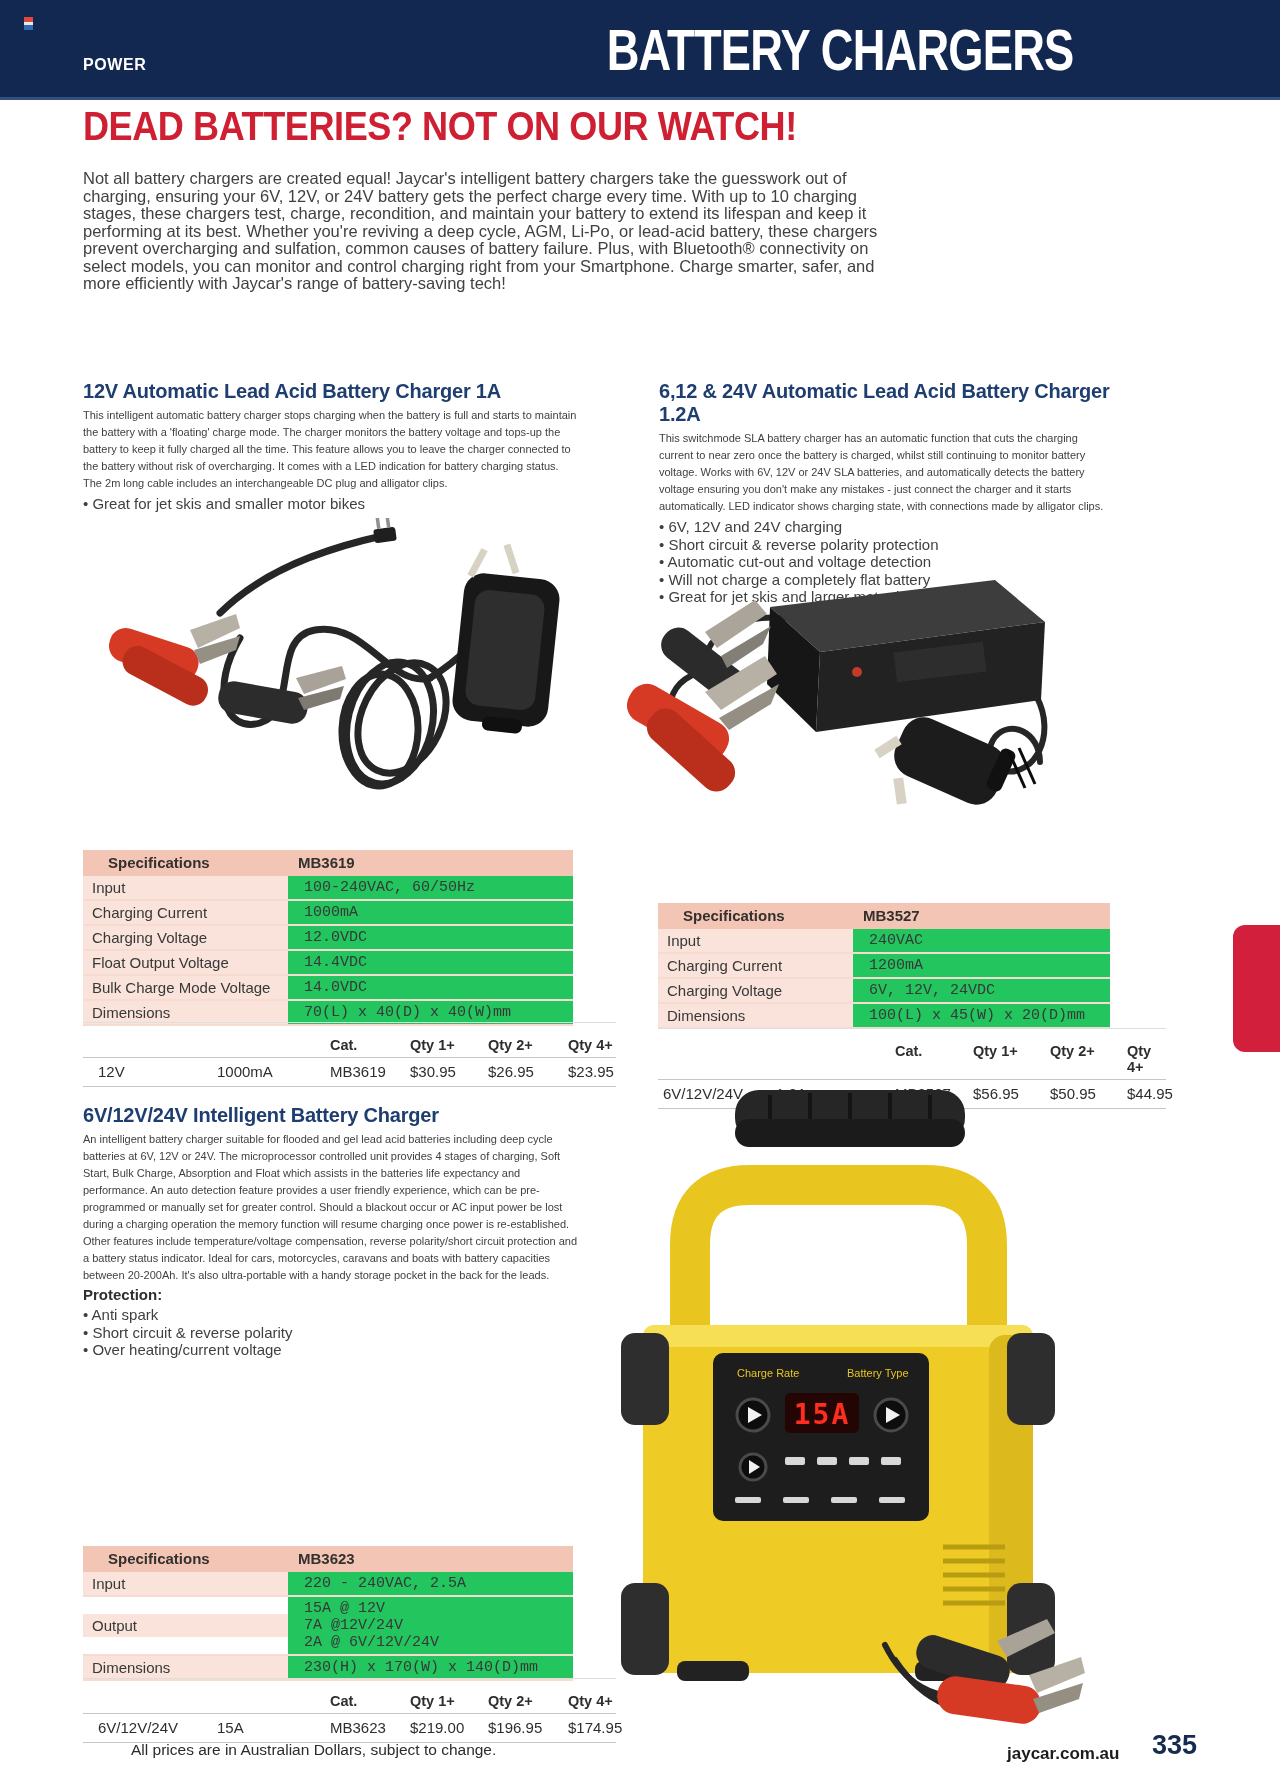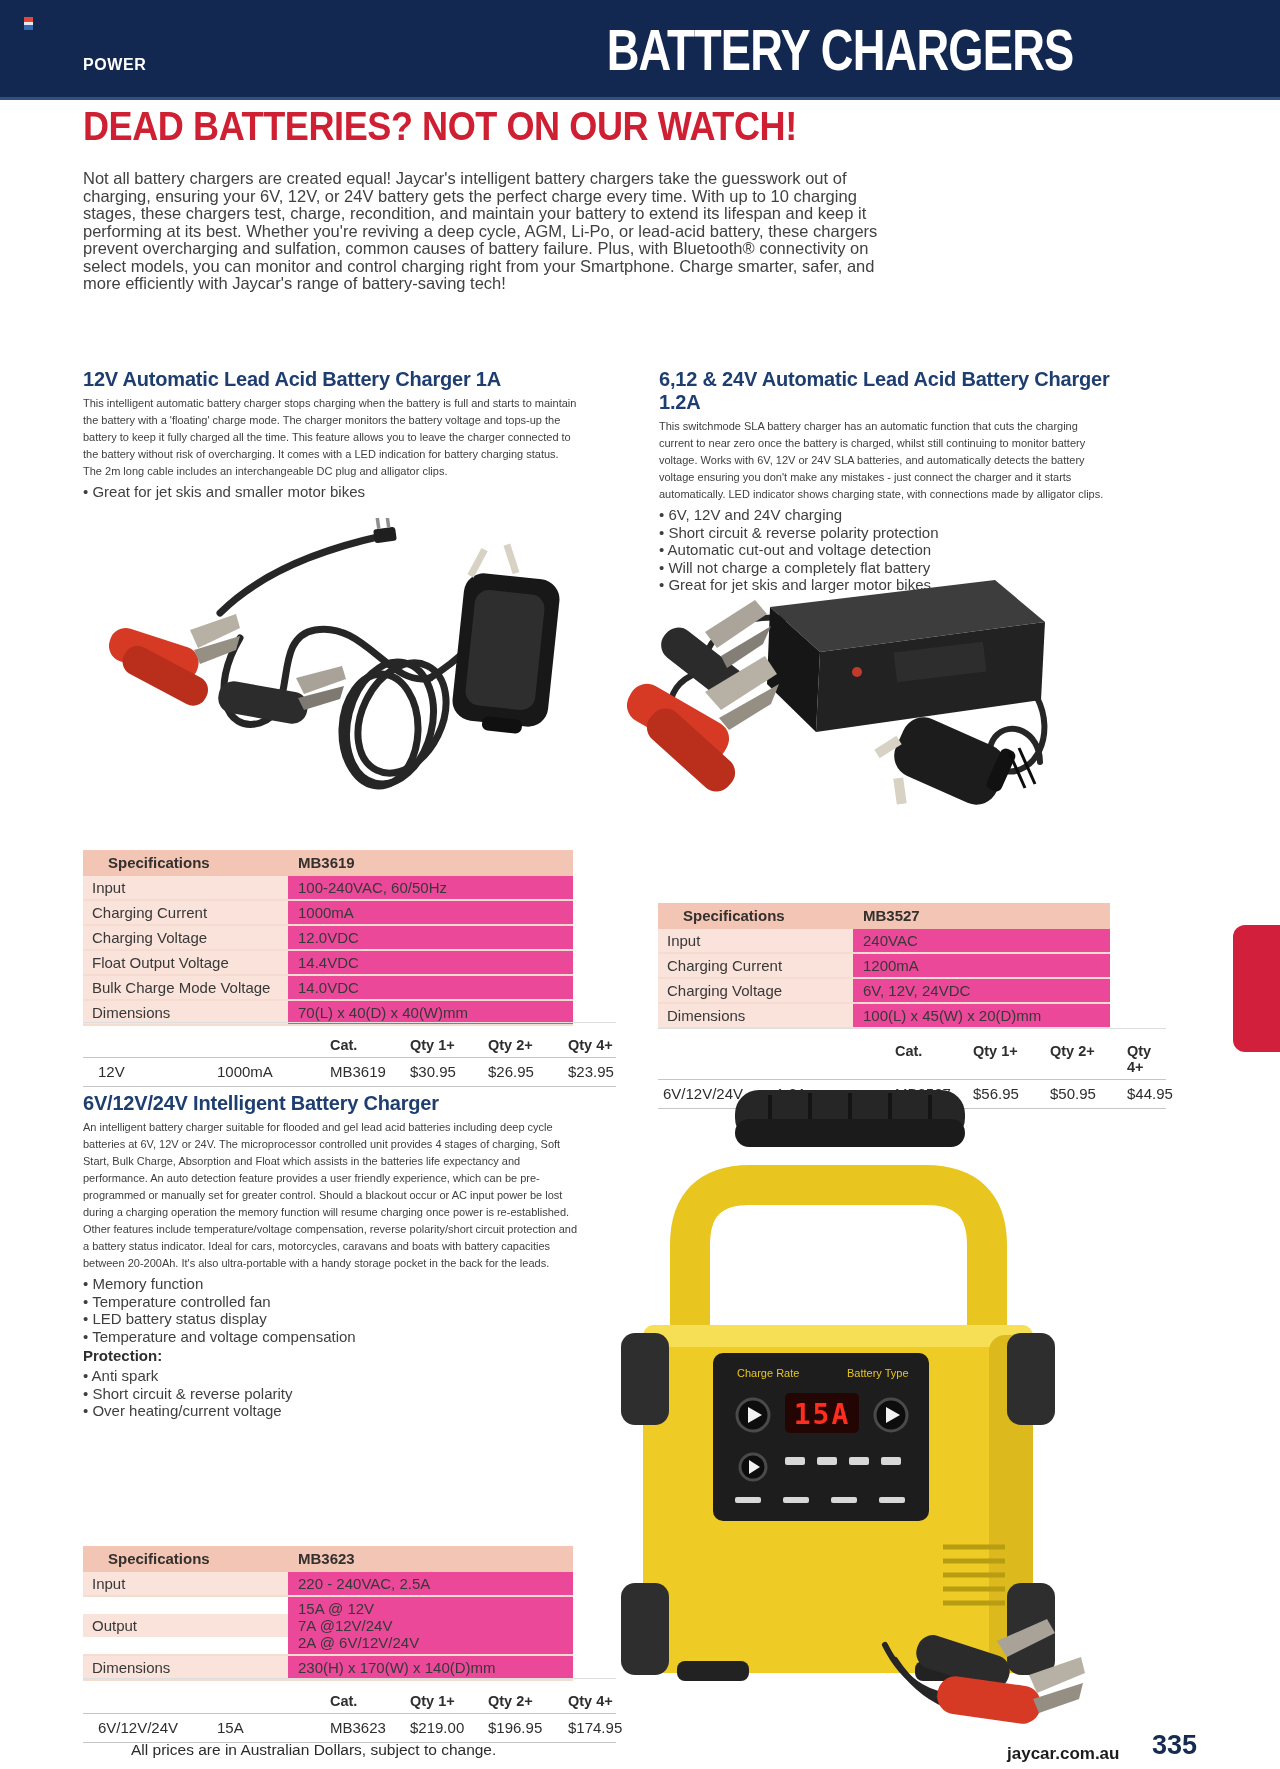--- a/index.html
+++ b/index.html
@@ -17,37 +17,37 @@
   .big-title{position:absolute;right:207px;top:16px;color:#ffffff;font-size:58px;
              font-weight:800;letter-spacing:-1px;white-space:nowrap;
              transform:scaleX(.78);transform-origin:100% 50%;}
   
   .headline{position:absolute;left:83px;top:103px;color:#cf2033;font-size:41px;
             font-weight:800;letter-spacing:-.5px;white-space:nowrap;
             transform:scaleX(.88);transform-origin:0 50%;}
   .intro{position:absolute;left:83px;top:150px;width:808px;font-size:16.5px;
          line-height:17.5px;color:#414141;margin-top:20px;}
   
-  .ptitle{color:#1e3e70;font-size:20px;font-weight:bold;letter-spacing:-.2px;margin:0 0 4px 0;}
+  .ptitle{color:#1e3e70;font-size:20px;font-weight:bold;letter-spacing:-.2px;margin:12px 0 4px 0;}
   .pdesc{font-size:11px;line-height:17px;color:#3f3f3f;margin:0;}
   ul.blist{list-style:none;margin:3px 0 0 0;padding:0;font-size:15px;line-height:17.5px;color:#3f3f3f;}
   ul.blist li::before{content:"• ";}
   .plabel{font-weight:bold;font-size:15px;color:#2f2f2f;margin:2px 0 1px 0;}
   .col1-text{position:absolute;left:83px;top:368px;width:497px;}
   .col2-text{position:absolute;left:659px;top:368px;width:456px;}
   .col3-text{position:absolute;left:83px;top:1092px;width:497px;}
   
   .spec{position:absolute;font-size:15px;color:#383838;}
   .spec-head{display:grid;grid-template-columns:205px 1fr;background:#f2c5b5;
              font-weight:bold;color:#33302e;padding:4px 0 5px;}
   .spec-head span:first-child{padding-left:25px;}
   .spec-head span:last-child{padding-left:10px;}
   .spec-row{display:grid;grid-template-columns:205px 1fr;border-bottom:2px solid #f6dbd1;}
   .spec-label{background:#f9e3da;font-weight:normal;padding:3px 6px 3px 9px;}
-  .spec-value{background:#ec4899;padding:3px 6px 3px 10px;white-space:pre-line;}
+  .spec-value{background:#22c55e;padding:3px 6px 3px 16px;white-space:pre-line;font-family:Liberation Mono, monospace;}
   .spec-right .spec-head,.spec-right .spec-row{grid-template-columns:195px 1fr;}
   
   .pt{position:absolute;border-top:1px solid #dedede;padding-top:11px;color:#2e2e2e;}
   .ph-row,.pd-row{display:grid;}
   .ph-row{font-weight:bold;font-size:14.5px;border-bottom:1px solid #c6c6c6;padding:3px 0 4px;}
   .pd-row{font-size:15px;border-bottom:1px solid #c6c6c6;padding:5px 0 6px;}
   .pt-l .ph-row,.pt-l .pd-row{grid-template-columns:119px 113px 80px 78px 80px 1fr;padding-left:15px;}
   .pt-r .ph-row,.pt-r .pd-row{grid-template-columns:113px 119px 78px 77px 77px 1fr;padding-left:5px;}
   
   .foot-note{position:absolute;left:83px;top:1741px;font-size:15.5px;color:#2b2b2b;margin-left:48px;}
@@ -264,26 +264,20 @@
       <span>MB3527</span>
       <span>$56.95</span>
       <span>$50.95</span>
       <span>$44.95</span>
     </div>
   </div>
 
   <div class="col3-text">
     <h2 class="ptitle">6V/12V/24V Intelligent Battery Charger</h2>
     <p class="pdesc">An intelligent battery charger suitable for flooded and gel lead acid batteries including deep cycle batteries at 6V, 12V or 24V. The microprocessor controlled unit provides 4 stages of charging, Soft Start, Bulk Charge, Absorption and Float which assists in the batteries life expectancy and performance. An auto detection feature provides a user friendly experience, which can be pre-programmed or manually set for greater control. Should a blackout occur or AC input power be lost during a charging operation the memory function will resume charging once power is re-established. Other features include temperature/voltage compensation, reverse polarity/short circuit protection and a battery status indicator. Ideal for cars, motorcycles, caravans and boats with battery capacities between 20-200Ah. It's also ultra-portable with a handy storage pocket in the back for the leads.</p>
-    <ul class="blist">
-      <li>Memory function</li>
-      <li>Temperature controlled fan</li>
-      <li>LED battery status display</li>
-      <li>Temperature and voltage compensation</li>
-    </ul>
     <div class="plabel">Protection:</div>
     <ul class="blist">
       <li>Anti spark</li>
       <li>Short circuit &amp; reverse polarity</li>
       <li>Over heating/current voltage</li>
     </ul>
   </div>
 
   <svg class="photo" style="left:585px;top:1085px;" width="500" height="650" viewBox="0 0 500 650">
 

